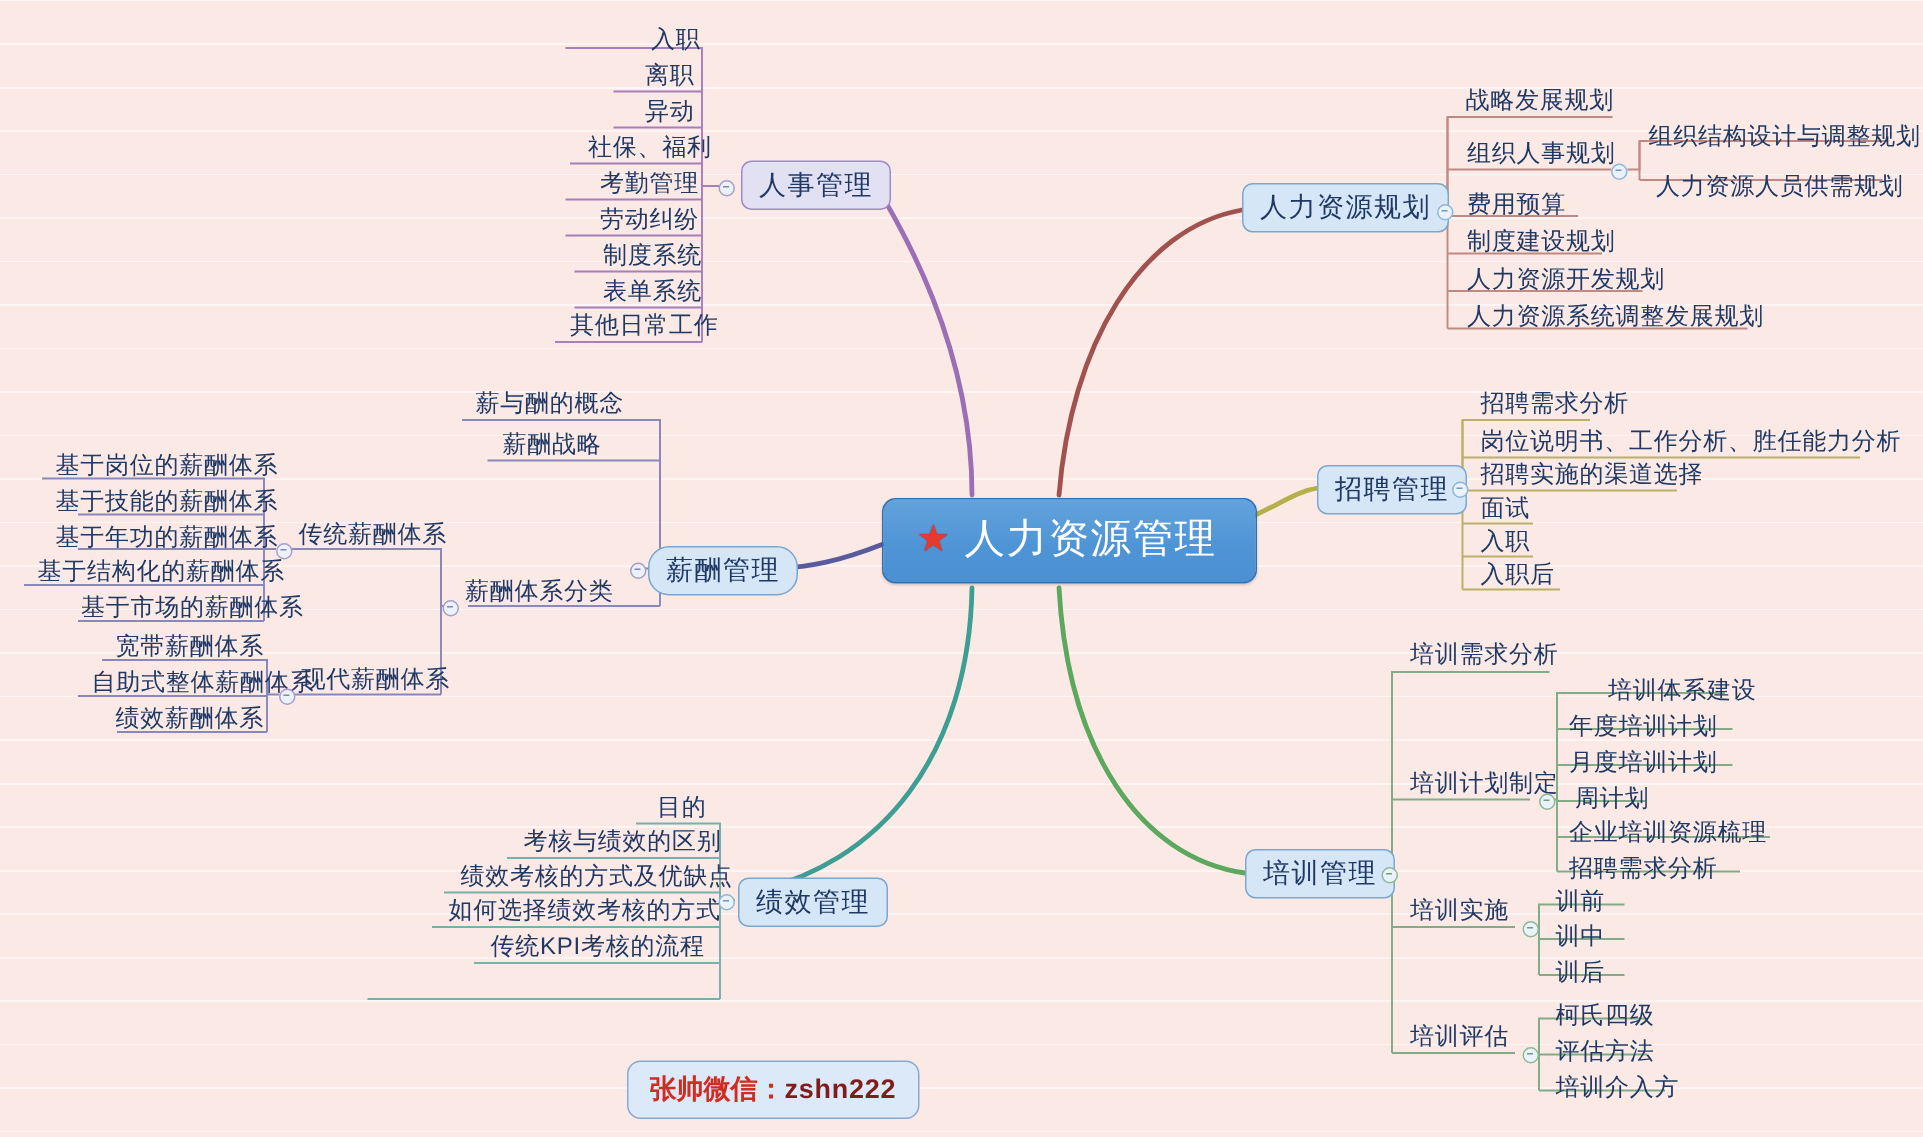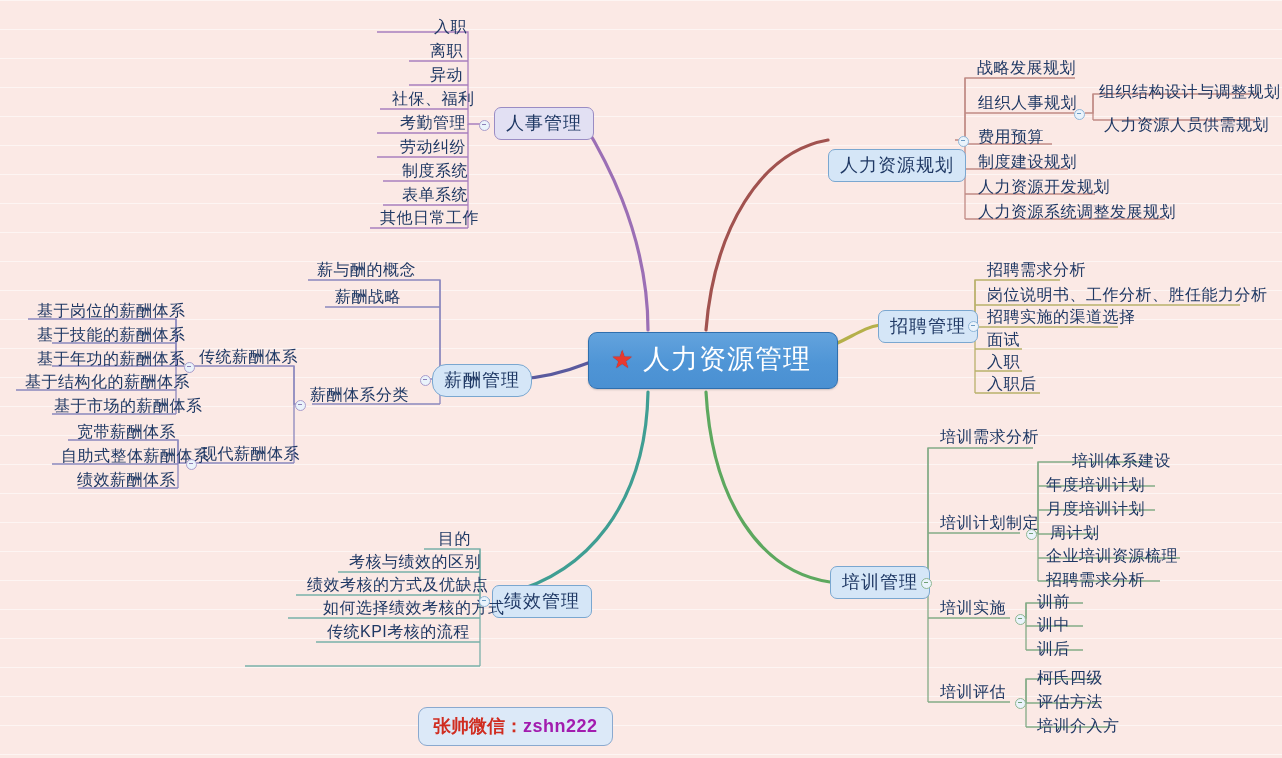--- a/index.html
+++ b/index.html
@@ -102,21 +102,21 @@
     z-index:5;
     background:#dce9f8;
     border:1px solid #8aa9cf;
     border-radius:9px;
     padding:6px 14px 7px 14px;
     font-size:18px;
     font-weight:bold;
     color:#d02c20;
   }
   #watermark .wm-label{color:#d02c20;}
-  #watermark .wm-id{color:#a21caf;letter-spacing:.5px;}
+  #watermark .wm-id{color:#7f1d1d;letter-spacing:.5px;}
 </style>
 </head>
 <body>
 
 <div id="paper-texture"></div>
 
 <svg id="wires" viewBox="0 0 1282 758">
 
   <path d="M648,330 C648,230 600,150 583,122" stroke="#9b6fb5" stroke-width="3.2" fill="none" stroke-linecap="round"></path>
   <path d="M706,330 C714,230 760,152 828,140" stroke="#a1524f" stroke-width="3.2" fill="none" stroke-linecap="round"></path>
@@ -225,21 +225,21 @@
   <div class="node leaf" style="left:430px;top:18px;">入职</div>
   <div class="node leaf" style="left:426px;top:42px;">离职</div>
   <div class="node leaf" style="left:426px;top:66px;">异动</div>
   <div class="node leaf" style="left:388px;top:90px;">社保、福利</div>
   <div class="node leaf" style="left:396px;top:114px;">考勤管理</div>
   <div class="node leaf" style="left:396px;top:138px;">劳动纠纷</div>
   <div class="node leaf" style="left:398px;top:162px;">制度系统</div>
   <div class="node leaf" style="left:398px;top:186px;">表单系统</div>
   <div class="node leaf" style="left:376px;top:209px;">其他日常工作</div>
 
-  <div class="node main-node" style="left:828px;top:122px;margin-top:27px;">
+  <div class="node main-node" style="left:828px;top:122px;">
     <span>人力资源规划</span>
   </div>
   <div class="bullet" style="left:958px;top:136px;"></div>
 
   <div class="node leaf" style="left:973px;top:59px;">战略发展规划</div>
   <div class="node leaf" style="left:974px;top:94px;">组织人事规划</div>
   <div class="bullet" style="left:1074px;top:109px;"></div>
   <div class="node leaf" style="left:1095px;top:83px;">组织结构设计与调整规划</div>
   <div class="node leaf" style="left:1100px;top:116px;">人力资源人员供需规划</div>
 
@@ -289,21 +289,21 @@
   <div class="node leaf" style="left:1033px;top:717px;">培训介入方</div>
 
   <div class="node main-node" style="left:492px;top:585px;">
     <span>绩效管理</span>
   </div>
   <div class="bullet" style="left:479px;top:596px;"></div>
 
   <div class="node leaf" style="left:434px;top:530px;">目的</div>
   <div class="node leaf" style="left:345px;top:553px;">考核与绩效的区别</div>
   <div class="node leaf" style="left:303px;top:576px;">绩效考核的方式及优缺点</div>
-  <div class="node leaf" style="left:295px;top:599px;margin-left:24px;">如何选择绩效考核的方式</div>
+  <div class="node leaf" style="left:295px;top:599px;">如何选择绩效考核的方式</div>
   <div class="node leaf" style="left:323px;top:623px;">传统KPI考核的流程</div>
 
   <div class="node main-node" style="left:432px;top:364px;border-radius:14px;">
     <span>薪酬管理</span>
   </div>
   <div class="bullet purple" style="left:420px;top:375px;"></div>
 
   <div class="node leaf" style="left:313px;top:261px;font-family:Liberation Serif, serif;">薪与酬的概念</div>
   <div class="node leaf" style="left:331px;top:288px;">薪酬战略</div>
 

